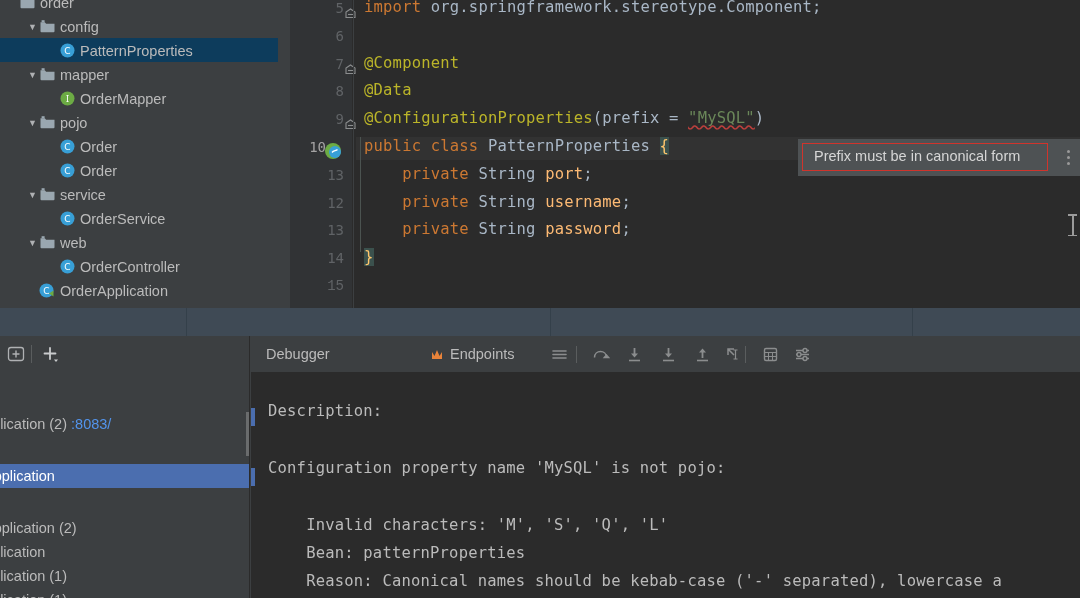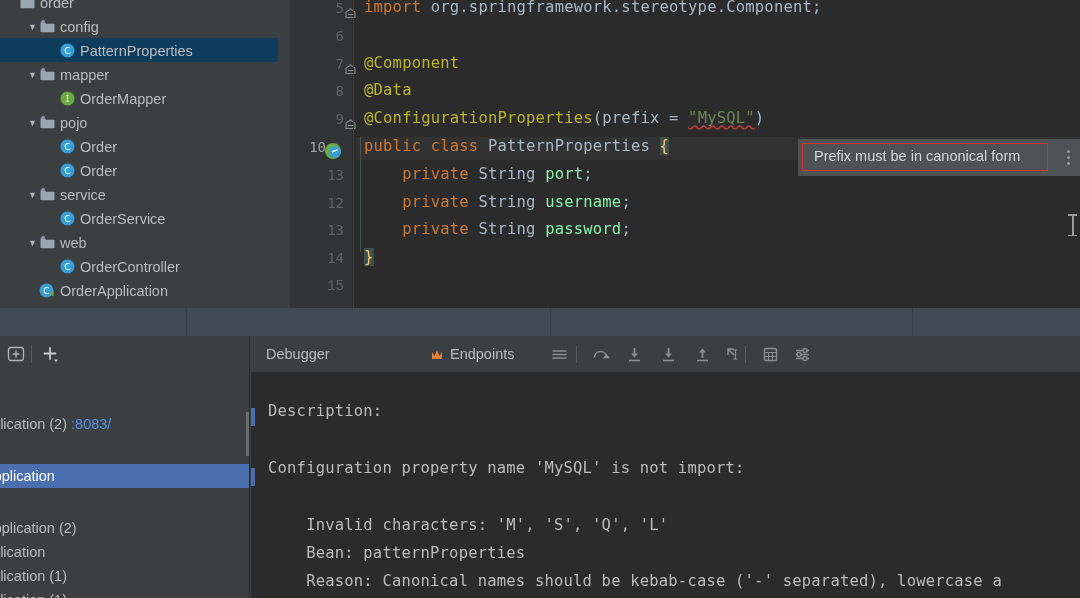--- a/index.html
+++ b/index.html
@@ -31,21 +31,21 @@
   .gutter{position:absolute;left:0;top:0;width:62px;height:308px;background:#313335;}
   .gutter .ln{position:absolute;right:8px;font-family:"DejaVu Sans Mono",monospace;font-size:14px;color:#606366;text-align:right;}
   .gutter .ln.cur{color:#a4a3a3;}
   .fold{position:absolute;left:55px;width:11px;height:11px;}
   .vline{position:absolute;left:63px;top:0;width:1px;height:308px;background:#3c3f41;}
   .codearea{position:absolute;left:66px;top:0;right:0;height:348px;overflow:hidden;}
   .cl{position:absolute;left:8px;white-space:pre;font-family:"DejaVu Sans Mono",monospace;font-size:15.5px;letter-spacing:.2px;}
   .curline{position:absolute;left:66px;right:0;height:23px;background:#323232;}
   .indentguide{position:absolute;left:70px;width:1px;background:#4b5350;}
   .kw{color:#cc7832;}.str{color:#6a8759;}
-  .plain{color:#a9b7c6;}.ann{color:#bbb529;}.fld{color:#86efac;}
+  .plain{color:#a9b7c6;}.ann{color:#bbb529;}.fld{color:#fdba74;}
   .sq{text-decoration:underline wavy #bc3f3c;text-decoration-skip-ink:none;}
   .hlbrace{background:#3b514d;color:#ffc66d;}
   
   .tooltip{position:absolute;left:798px;top:139px;width:282px;height:37px;background:#4e5254;text-decoration:underline;}
   .tooltip-box{position:absolute;left:4px;top:4px;width:246px;height:28px;border:1px solid #d0342c;box-sizing:border-box;}
   .tooltip-text{position:absolute;left:16px;top:9px;color:#d6d6d6;font-size:14.5px;white-space:nowrap;}
   .kebab{position:absolute;right:9px;top:11px;width:4px;height:16px;}
   .kebab i{display:block;width:3px;height:3px;background:#9a9a9a;border-radius:50%;margin-bottom:3px;}
   .caret-beam{position:absolute;left:1068px;top:214px;width:9px;height:22px;}
   .caret-beam:before,.caret-beam:after{content:"";position:absolute;left:0;width:9px;height:1.5px;background:#9b9b9b;}
@@ -323,21 +323,21 @@
       <div class="ctab" style="left: 15px;"><span>Debugger</span></div>
           <div class="ctab" style="left: 178px;"><span class="ctab-ic"><svg width="16" height="16" viewBox="0 0 16 16">
                 <path d="M3 13V6l2.5 4L8 4l2.5 6L13 6v7z" fill="#e8833a"></path>
               </svg></span><span>Endpoints</span></div>
         </div>
 
       <div class="cbody" id="cbody">
         <div class="cmark" style="top:36px;height:18px"></div>
         <div class="cmark" style="top:96px;height:18px"></div>
       <div class="cline" style="top: 30px;">Description:</div>
-          <div class="cline" style="top: 87px;">Configuration property name 'MySQL' is not import:</div>
+          <div class="cline" style="top: 87px;">Configuration property name 'MySQL' is not pojo:</div>
           <div class="cline" style="top: 172px;">    Bean: patternProperties</div>
           <div class="cline" style="top: 144px;">    Invalid characters: 'M', 'S', 'Q', 'L'</div>
           <div class="cline" style="top: 200px;">    Reason: Canonical names should be kebab-case ('-' separated), lowercase a</div>
         </div>
     </div>
 
   </div>
 </div>
 
 </body></html>

